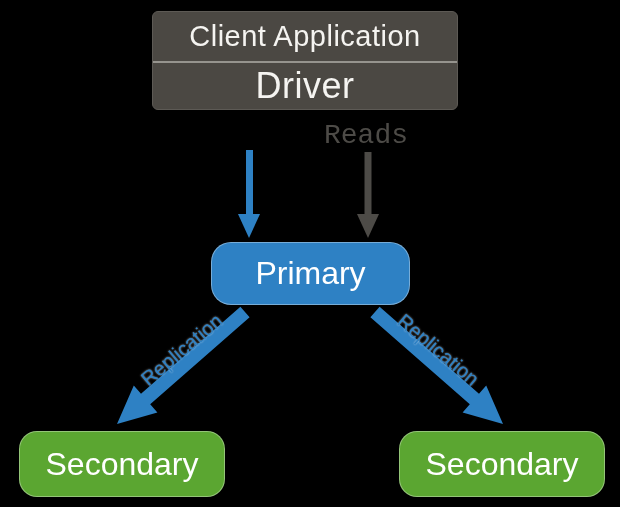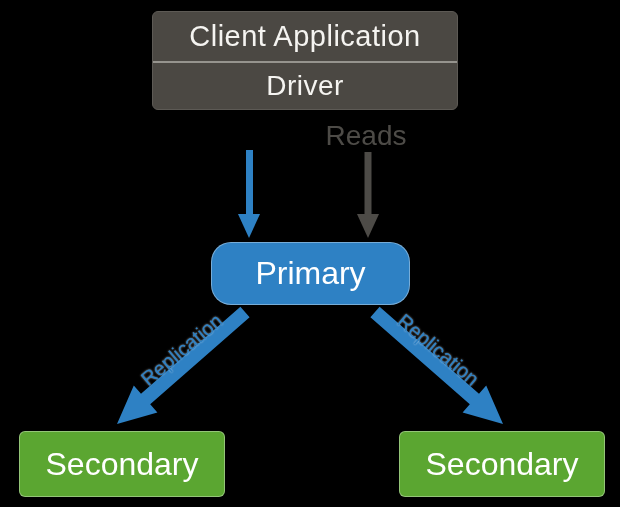--- a/index.html
+++ b/index.html
@@ -37,48 +37,48 @@
     letter-spacing: 0.5px;
   }
   .client-divider {
     height: 2px;
     background: #96948e;
     width: 100%;
   }
   .client-row-bottom {
     flex: 1;
     display: flex; align-items: center; justify-content: center;
-    font-size: 28px;
+    font-size: 36px;
     letter-spacing: 0.5px;
   }
   .flow-label {
     position: absolute;
     top: 120px;
     width: 120px;
     text-align: center;
     font-size: 28px;
   }
   .writes-label { left: 189px; color: #2e81c4; }
-  .reads-label  { left: 306px; color: #4d4b47; }
+  .reads-label  { left: 306px; color: #4d4b47; font-family: Liberation Mono, monospace; }
   .primary-box {
     left: 211px; top: 242px;
     width: 199px; height: 63px;
     background: #2e81c4;
     border: 1px solid rgba(255,255,255,0.35);
     border-radius: 20px;
     display: flex; align-items: center; justify-content: center;
     font-size: 32px;
     color: #ffffff;
   }
   .secondary-box {
     top: 431px;
     width: 206px; height: 66px;
     background: #5ba631;
     border: 1px solid rgba(255,255,255,0.35);
-    border-radius: 6px;
+    border-radius: 18px;
     display: flex; align-items: center; justify-content: center;
     font-size: 32px;
     color: #ffffff;
   }
   .secondary-left  { left: 19px; }
   .secondary-right { left: 399px; }
   .arrows-svg {
     position: absolute;
     left: 0; top: 0;
     width: 620px; height: 507px;

